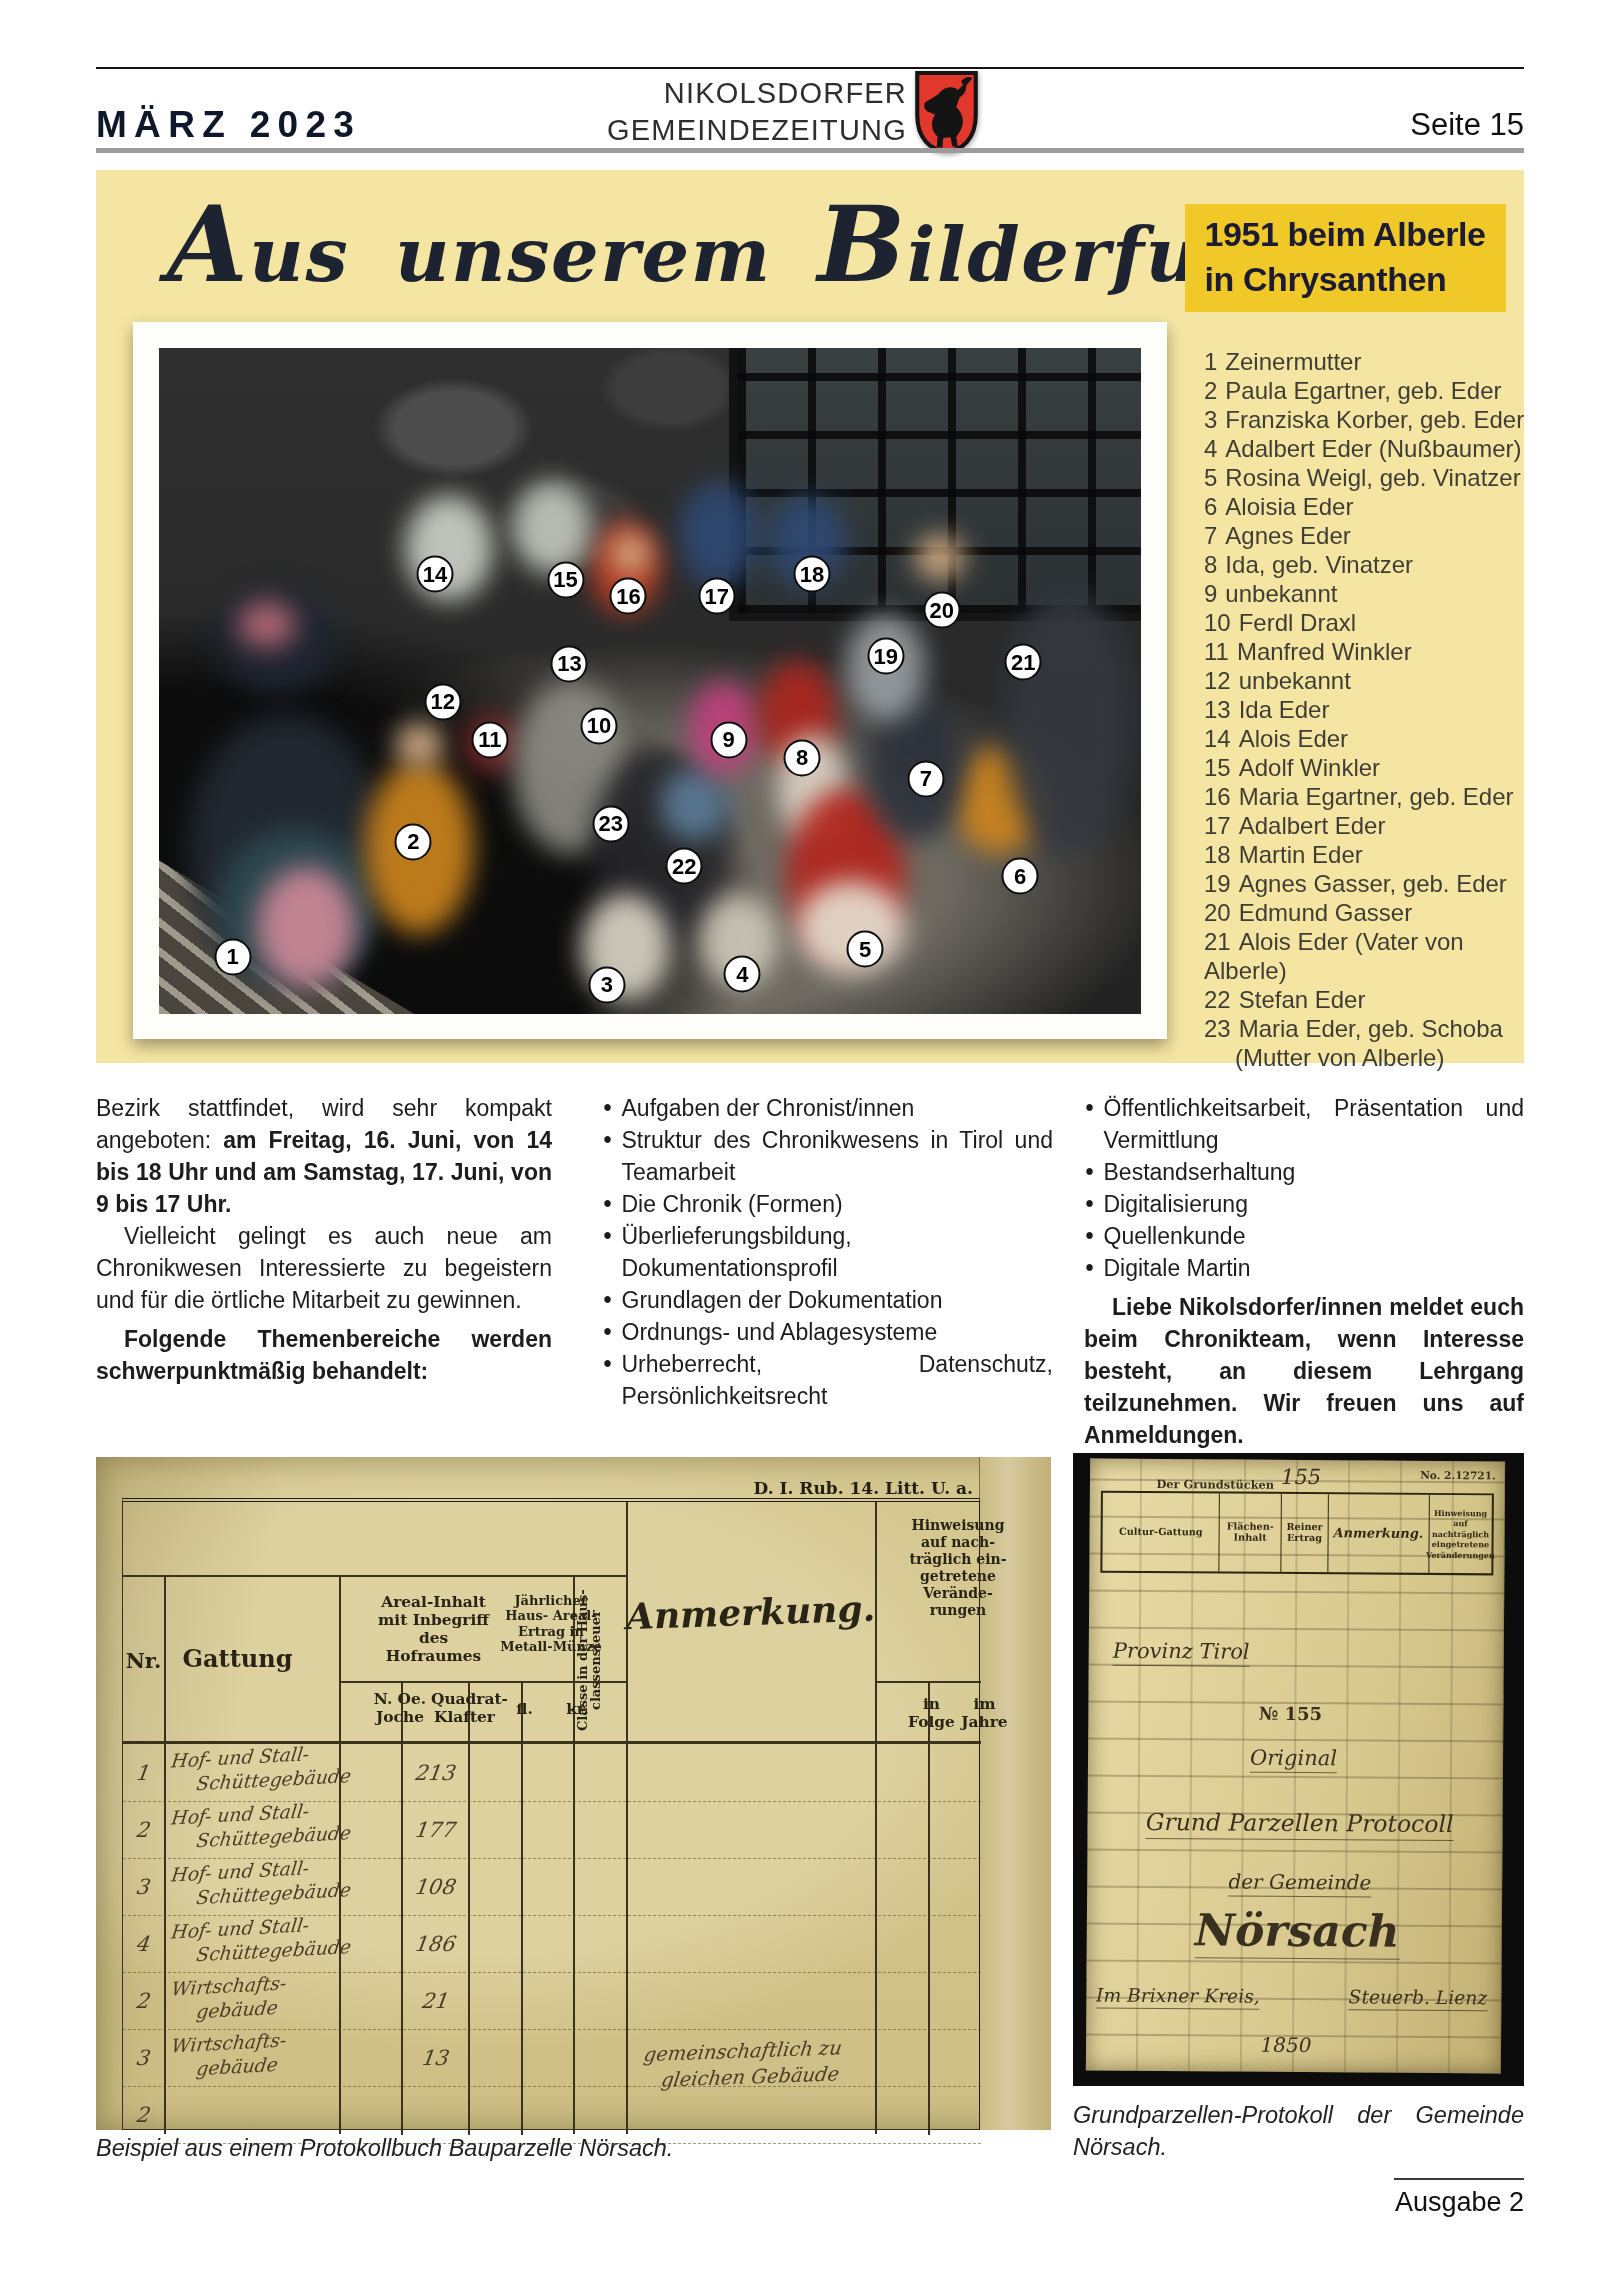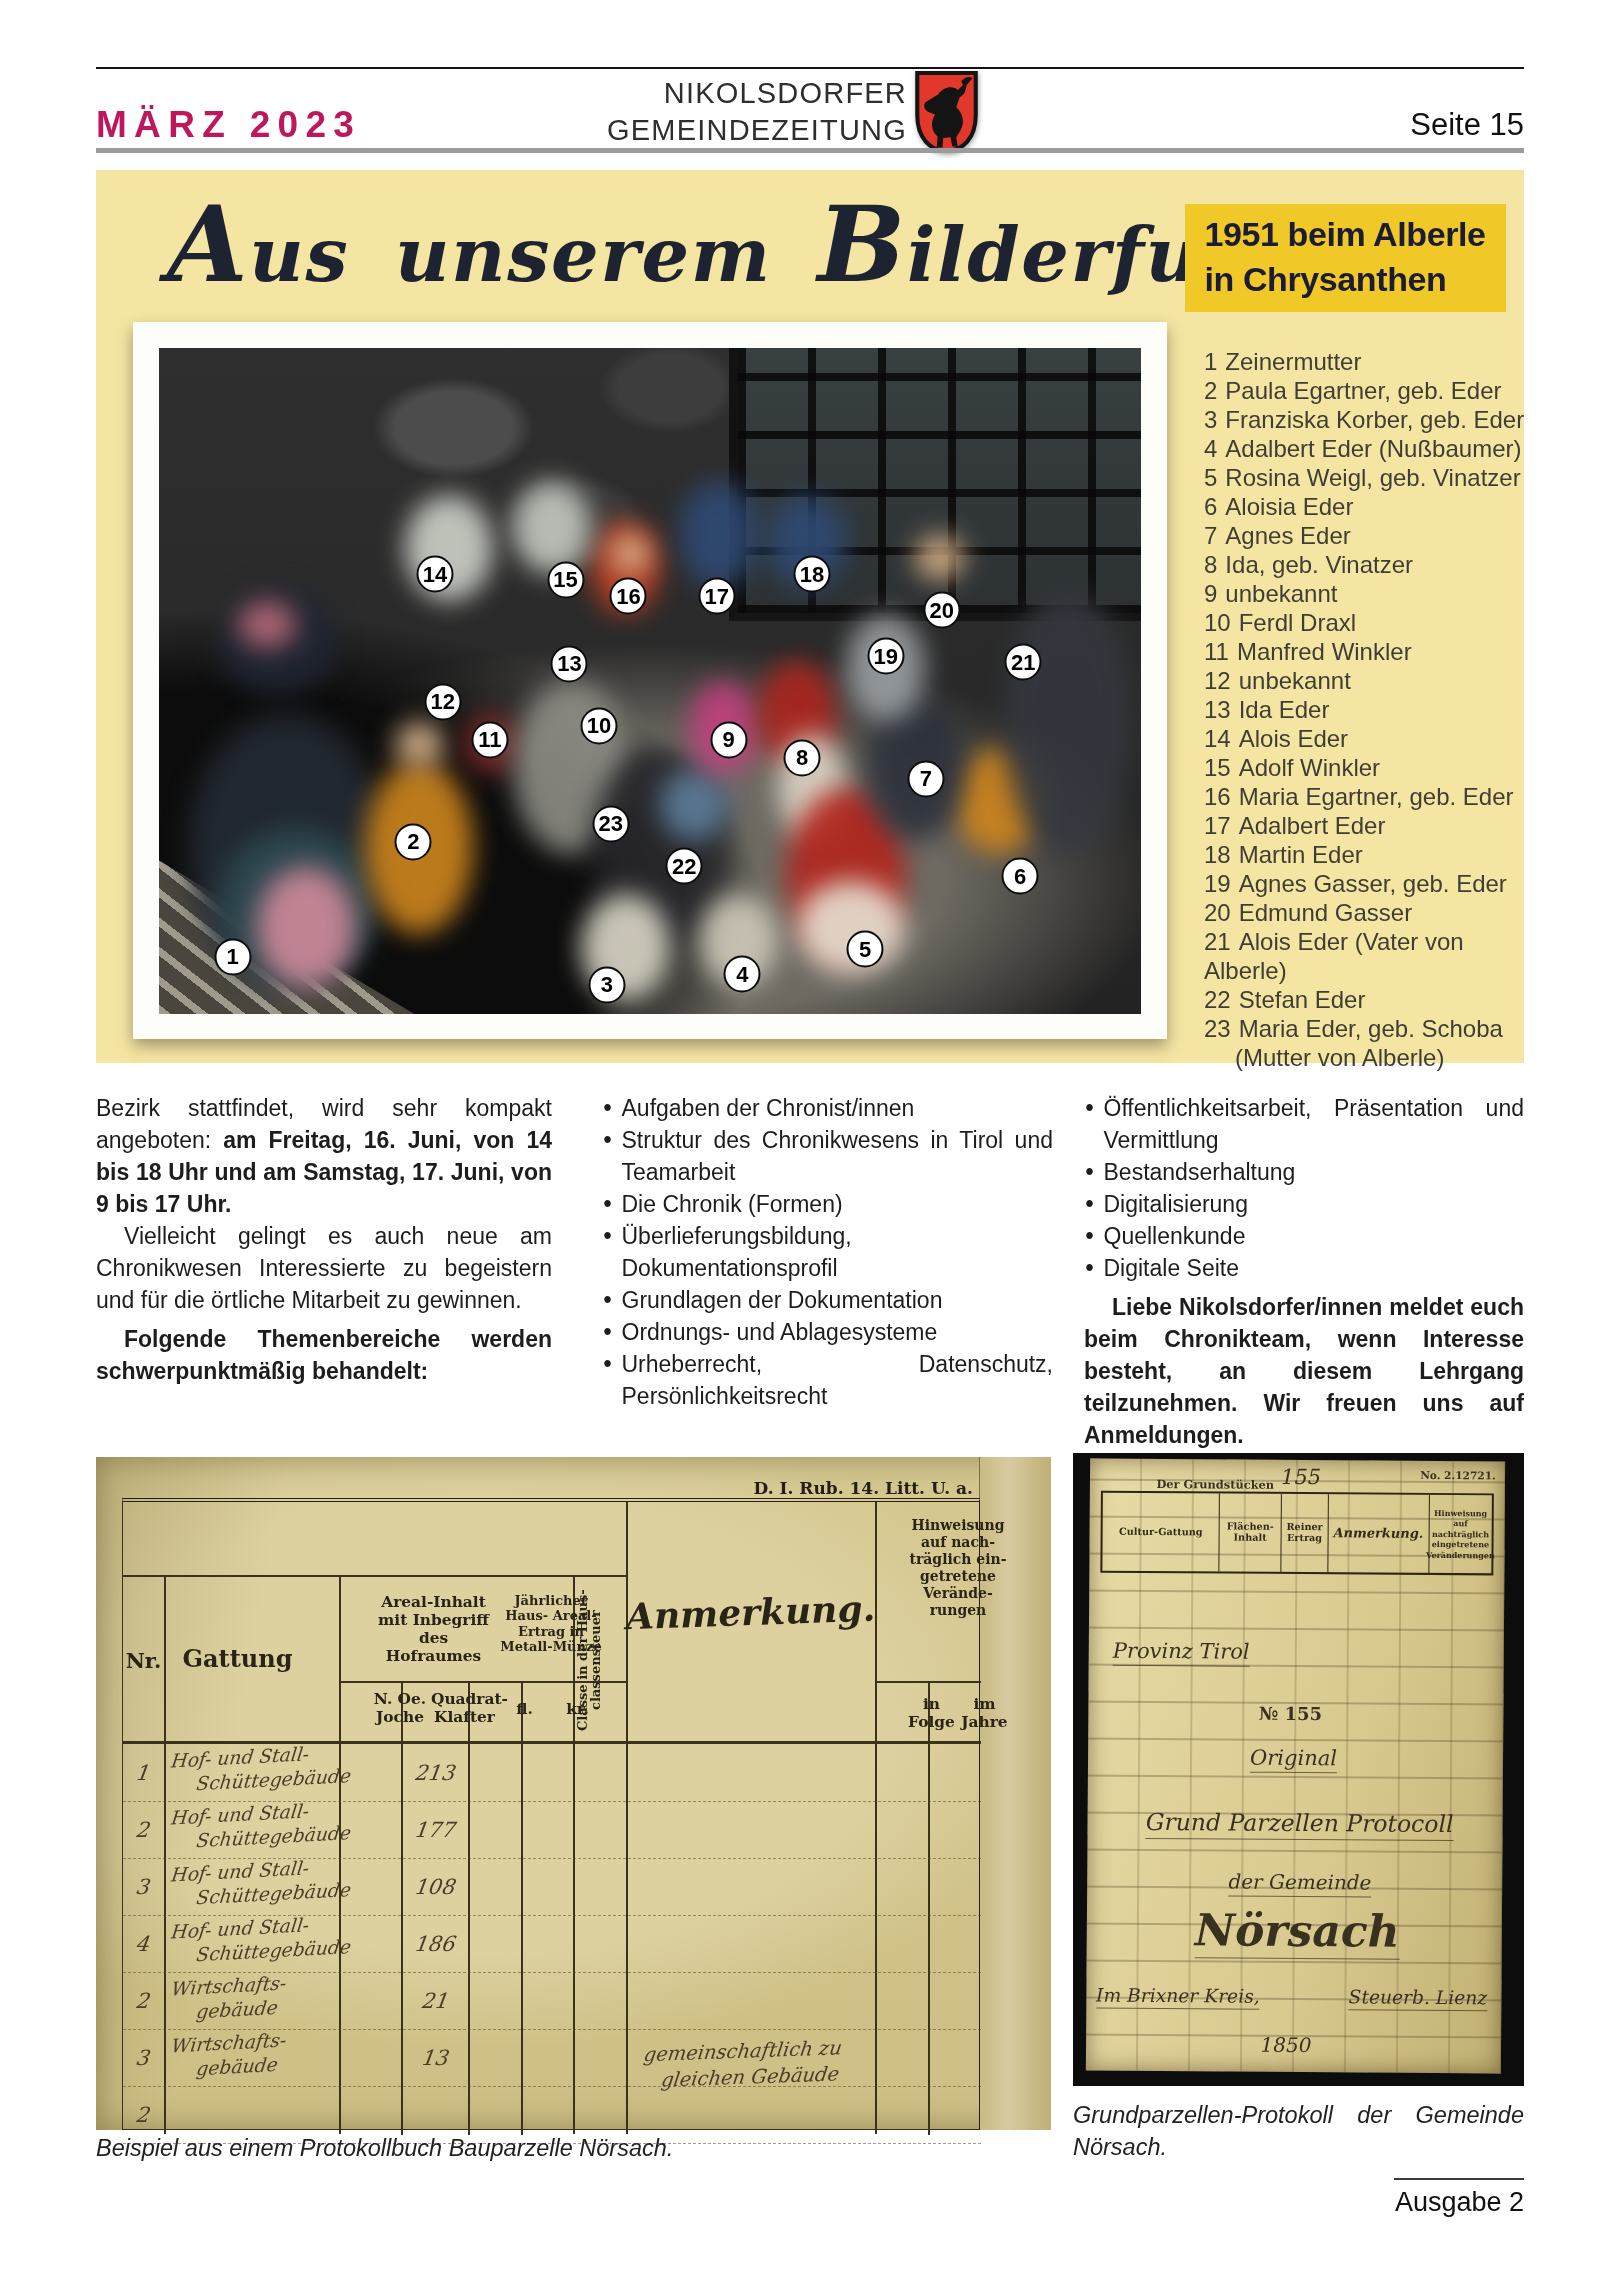--- a/index.html
+++ b/index.html
@@ -7,21 +7,21 @@
     --crest-red:#e2372b; --rule-gray:#9c9c9c; --parchment:#d9cc96;
     --ink:#2a2416; --hand-ink:#4a3c26;
   }
   html,body{margin:0;padding:0;background:#888;}
   #page{position:relative;width:1620px;height:2273px;background:#ffffff;
         font-family:"Liberation Sans",sans-serif;overflow:hidden;color:#1c1c1c;}
 
   
   .topline{position:absolute;left:96px;top:67px;width:1428px;height:2.4px;background:#141414;}
   .grayline{position:absolute;left:96px;top:148px;width:1428px;height:4.9px;background:var(--rule-gray);}
-  .maerz{position:absolute;left:96px;top:104px;font-size:37px;font-weight:700;letter-spacing:7.3px;color:#be185d;}
+  .maerz{position:absolute;left:96px;top:104px;font-size:37px;font-weight:700;letter-spacing:7.3px;color:#0f172a;}
   .masthead{position:absolute;right:713px;top:75px;text-align:right;font-size:29px;line-height:37px;
             letter-spacing:1.2px;color:#2e2e2e;font-weight:400;}
   .crest{position:absolute;left:914px;top:68px;width:65px;height:88px;filter:drop-shadow(1.6px 2.4px 2.4px rgba(0,0,0,.35));}
   .seite{position:absolute;right:96px;top:107px;font-size:31px;font-weight:500;color:#111;}
 
   
   .panel{position:absolute;left:96px;top:170px;width:1428px;height:893px;background:var(--panel-bg);}
   .fundus-title{position:absolute;left:71px;top:41px;font-family:"DejaVu Serif",serif;font-style:italic;
                 font-weight:700;font-size:75px;color:#1d2330;letter-spacing:1.6px;word-spacing:18px;white-space:nowrap;}
   .fundus-title .cap{font-size:104px;line-height:0;}
@@ -308,21 +308,21 @@
         <div class="bullet-item"><span class="bullet-dot">•</span><span>Ordnungs- und Ablagesysteme</span></div>
         <div class="bullet-item"><span class="bullet-dot">•</span><span>Urheberrecht, Datenschutz, Persönlichkeitsrecht</span></div>
       </div>
     <div class="col col3">
       <div>
 
       <div class="bullet-item"><span class="bullet-dot">•</span><span>Öffentlichkeitsarbeit, Präsentation und Vermittlung</span></div>
           <div class="bullet-item"><span class="bullet-dot">•</span><span>Bestandserhaltung</span></div>
           <div class="bullet-item"><span class="bullet-dot">•</span><span>Digitalisierung</span></div>
           <div class="bullet-item"><span class="bullet-dot">•</span><span>Quellenkunde</span></div>
-          <div class="bullet-item"><span class="bullet-dot">•</span><span>Digitale Seite</span></div>
+          <div class="bullet-item"><span class="bullet-dot">•</span><span>Digitale Martin</span></div>
         </div>
       <p class="indent gap-top">Liebe Nikolsdorfer/innen meldet euch beim Chronikteam, wenn Interesse besteht, an diesem Lehrgang teilzunehmen. Wir freuen uns auf Anmeldungen.</p>
     </div>
   </div>
 
   <div class="doc-left">
     <div class="margin-strip"></div>
     <div class="ledger-ref">D. I. Rub. 14. Litt. U. a.</div>
     <div class="ltable">
 

